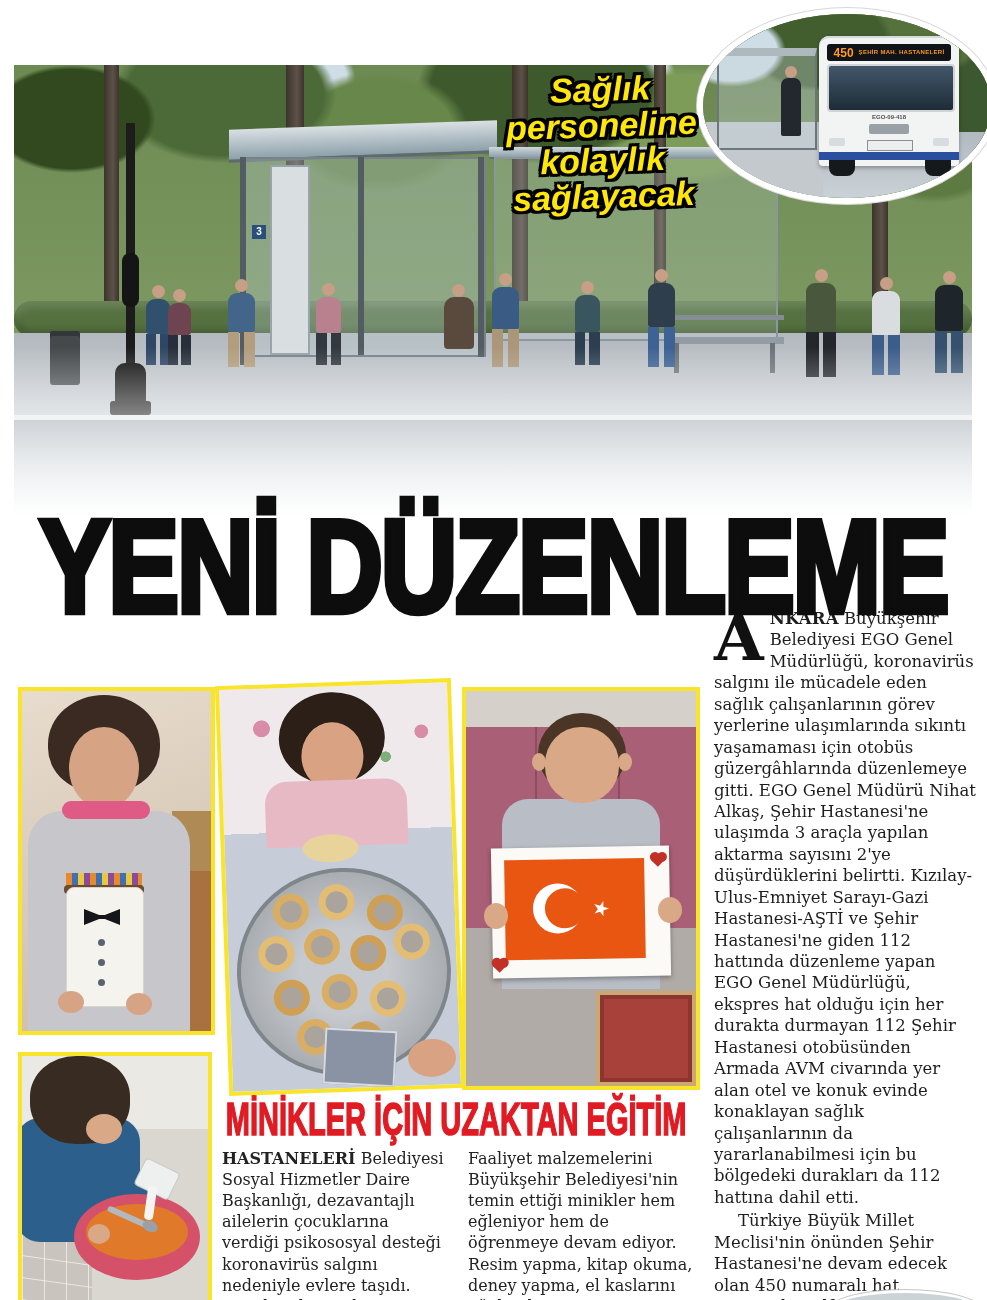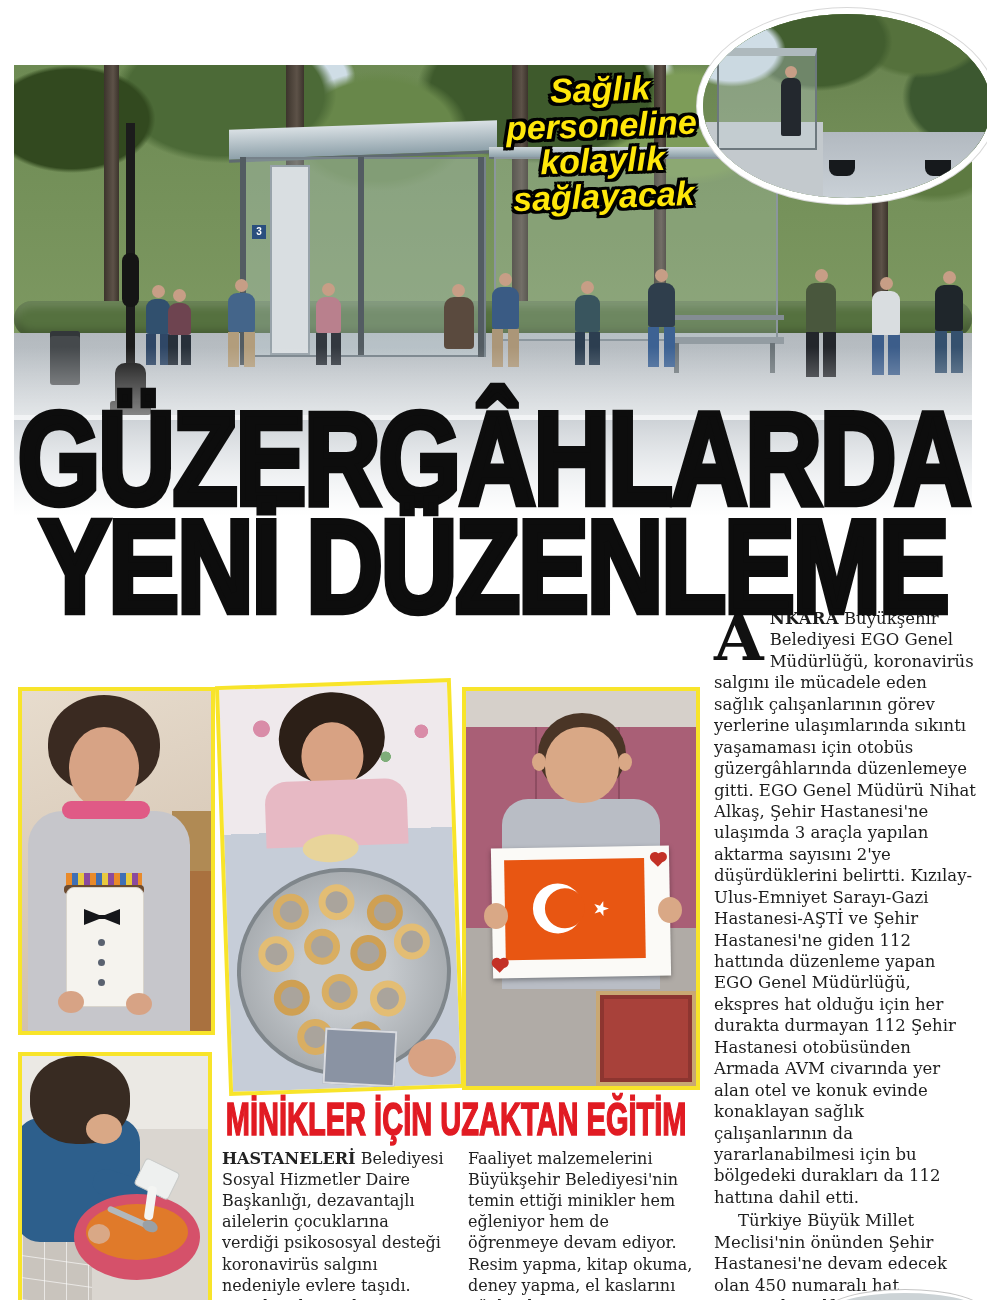--- a/index.html
+++ b/index.html
@@ -284,32 +284,42 @@
 
     <div class="photo-fade"></div>
   </div>
 
   <div class="abs inset">
     <div class="i-foliage"></div>
     <div class="i-road"></div>
     <div class="i-platform"></div>
     <div class="i-shelter"></div>
     <div class="i-man"></div>
+    <div class="i-bus">
+      <div class="i-led">
+        <span class="num">450</span>
+        <span class="dest">ŞEHİR MAH. HASTANELERİ</span>
+      </div>
+      <div class="i-wind"></div>
+      <div class="i-code">EGO-09-418</div>
+      <div class="i-light" style="left:10px;"></div>
+      <div class="i-light" style="right:10px;"></div>
+      <div class="i-grille"></div>
+      <div class="i-plate"></div>
+      <div class="i-bumper"></div>
+    </div>
     <div class="i-wheel" style="left:126px;"></div>
     <div class="i-wheel" style="left:222px;"></div>
   </div>
 
   <div class="abs kicker">
     <div>Sağlık personeline</div>
     <div>kolaylık sağlayacak</div>
   </div>
 
-  <div class="abs hl-wrap" style="top:392px;height:110px;">
-    <span class="hl">GÜZERGÂHLARDA</span>
-  </div>
   <div class="abs hl-wrap" style="top:500px;height:110px;">
     <span class="hl">YENİ DÜZENLEME</span>
   </div>
 
 
   <div class="photo ph-craft">
     <div class="craft-table"></div>
     <div class="craft-chair"></div>
     <div class="g1-body"></div>
     <div class="g1-hair"></div>

